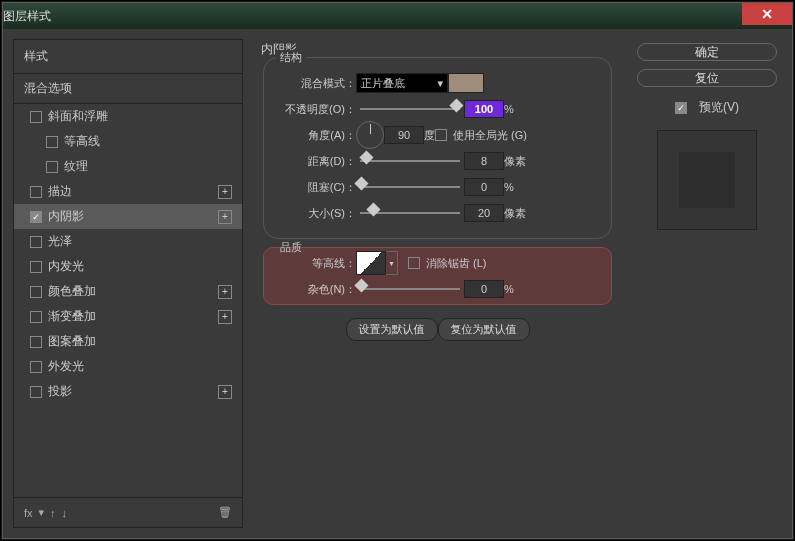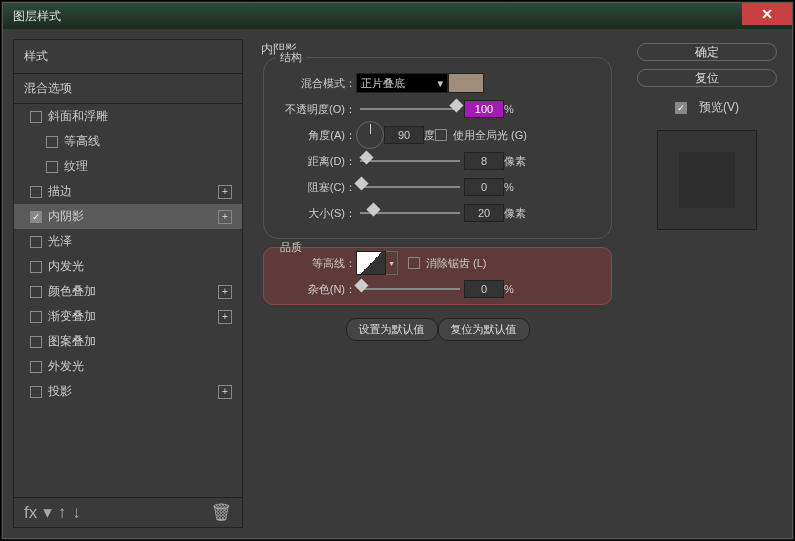--- a/index.html
+++ b/index.html
@@ -1,44 +1,44 @@
 <!DOCTYPE html>
 <html><head>
 <meta charset="utf-8">
 <style>
 * { box-sizing: border-box; margin: 0; padding: 0; font-family: "Microsoft YaHei", sans-serif; }
 body { background: #000; width: 795px; height: 541px; position: relative; }
 .window { position: absolute; top: 2px; left: 2px; width: 791px; height: 537px; background: #3a3a3a; border: 1px solid #5a5a5a; box-shadow: 0 0 0 1px #1a1a1a; }
-.titlebar { height: 26px; background: linear-gradient(#2d4a3a, #1a2a1f); display: flex; align-items: center; padding-left: 10px; color: #ddd; font-size: 12px; position: relative; }
+.titlebar { height: 26px; background: linear-gradient(#2d4a3a, #1a2a1f); display: flex; align-items: center; color: #ddd; font-size: 12px; position: relative; }
 .close-btn { position: absolute; right: 0; top: 0; width: 50px; height: 22px; background: #c94040; color: #fff; display: flex; align-items: center; justify-content: center; font-size: 14px; font-weight: bold; }
 .body { display: flex; height: calc(100% - 26px); padding: 10px; gap: 10px; }
 .sidebar { width: 230px; background: #3a3a3a; border: 1px solid #222; display: flex; flex-direction: column; }
 .sidebar-head { padding: 8px 10px; color: #ccc; font-size: 12px; }
 .sidebar-sub { padding: 6px 10px; color: #ccc; font-size: 12px; border-top: 1px solid #222; border-bottom: 1px solid #222; }
 .sidebar-list { flex: 1; }
 .sidebar-item { display: flex; align-items: center; padding: 4px 8px 4px 16px; color: #ccc; font-size: 12px; position: relative; height: 25px; }
 .sidebar-item.indent { padding-left: 32px; }
 .sidebar-item.selected { background: #5a5a5a; }
 .chk { width: 12px; height: 12px; border: 1px solid #888; margin-right: 6px; display: inline-flex; align-items: center; justify-content: center; font-size: 9px; color: #fff; }
 .chk.on { background: #888; }
 .plus { position: absolute; right: 10px; width: 14px; height: 14px; border: 1px solid #888; display: flex; align-items: center; justify-content: center; font-size: 10px; color: #ccc; }
-.sidebar-foot { height: 30px; border-top: 1px solid #222; display: flex; align-items: center; padding: 0 10px; color: #aaa; font-size: 17px; gap: 6px; }
+.sidebar-foot { height: 30px; border-top: 1px solid #222; display: flex; align-items: center; padding: 0 10px; color: #aaa; font-size: 11px; gap: 6px; }
 .sidebar-foot .trash { margin-left: auto; }
 .main { flex: 1; position: relative; }
 .main-title { color: #ccc; font-size: 12px; position: absolute; top: 2px; left: 8px; }
 .fieldset { border: 1px solid #555; border-radius: 15px; margin: 18px 10px 8px 10px; padding: 12px 10px 12px 10px; position: relative; }
 .fieldset-title { position: absolute; top: -8px; left: 12px; background: #3a3a3a; padding: 0 4px; color: #ccc; font-size: 11px; }
 .row { display: flex; align-items: center; height: 26px; color: #ccc; font-size: 11px; }
 .row-label { width: 82px; text-align: right; }
 .select { background: #000000; border: 1px solid #222; color: #ccc; font-size: 11px; height: 20px; width: 92px; padding: 0 4px; display: flex; align-items: center; justify-content: space-between; }
 .swatch { width: 36px; height: 20px; background: #a08c7a; border: 1px solid #222; }
 .slider { flex: 1; max-width: 100px; height: 2px; background: #888; position: relative; margin: 0 4px; }
 .slider .thumb { position: absolute; width: 10px; height: 10px; background: #ccc; top: -4px; transform: rotate(45deg) translateX(-50%); }
 .num { width: 40px; height: 18px; background: #333; border: 1px solid #222; color: #ccc; font-size: 11px; text-align: center; display: flex; align-items: center; justify-content: center; }
-.num.sel { background: #a21caf; color: #fff; }
+.num.sel { background: #6d28d9; color: #fff; font-weight: bold; }
 .unit { width: 30px; }
 .dial { width: 28px; height: 28px; border: 1px solid #666; border-radius: 50%; position: relative; }
 .dial::after { content: ""; position: absolute; width: 1px; height: 10px; background: #ccc; left: 50%; top: 2px; transform-origin: bottom; transform: rotate(0deg); }
 .contour { width: 30px; height: 24px; background: linear-gradient(135deg, #fff 50%, #333 50%); border: 1px solid #222; }
 .contour-dd { width: 12px; height: 24px; border: 1px solid #666; border-left: none; display: flex; align-items: center; justify-content: center; color: #ccc; font-size: 8px; }
 .quality-box { border: 1px solid #8a4a4a; background: rgba(140,60,60,0.45); border-radius: 10px; margin: 8px 10px; padding: 2px 10px; position: relative; }
 .btn-row { display: flex; gap: 0; justify-content: center; margin-top: 13px; }
 .small-btn { background: #444; border: 1px solid #222; border-radius: 10px; color: #ddd; font-size: 11px; padding: 3px 12px; }
 .right { width: 150px; display: flex; flex-direction: column; gap: 8px; align-items: center; padding-top: 4px; }
 .pill-btn { width: 140px; height: 18px; border: 1px solid #666; border-radius: 13px; background: #3a3a3a; color: #ddd; font-size: 12px; display: flex; align-items: center; justify-content: center; }

